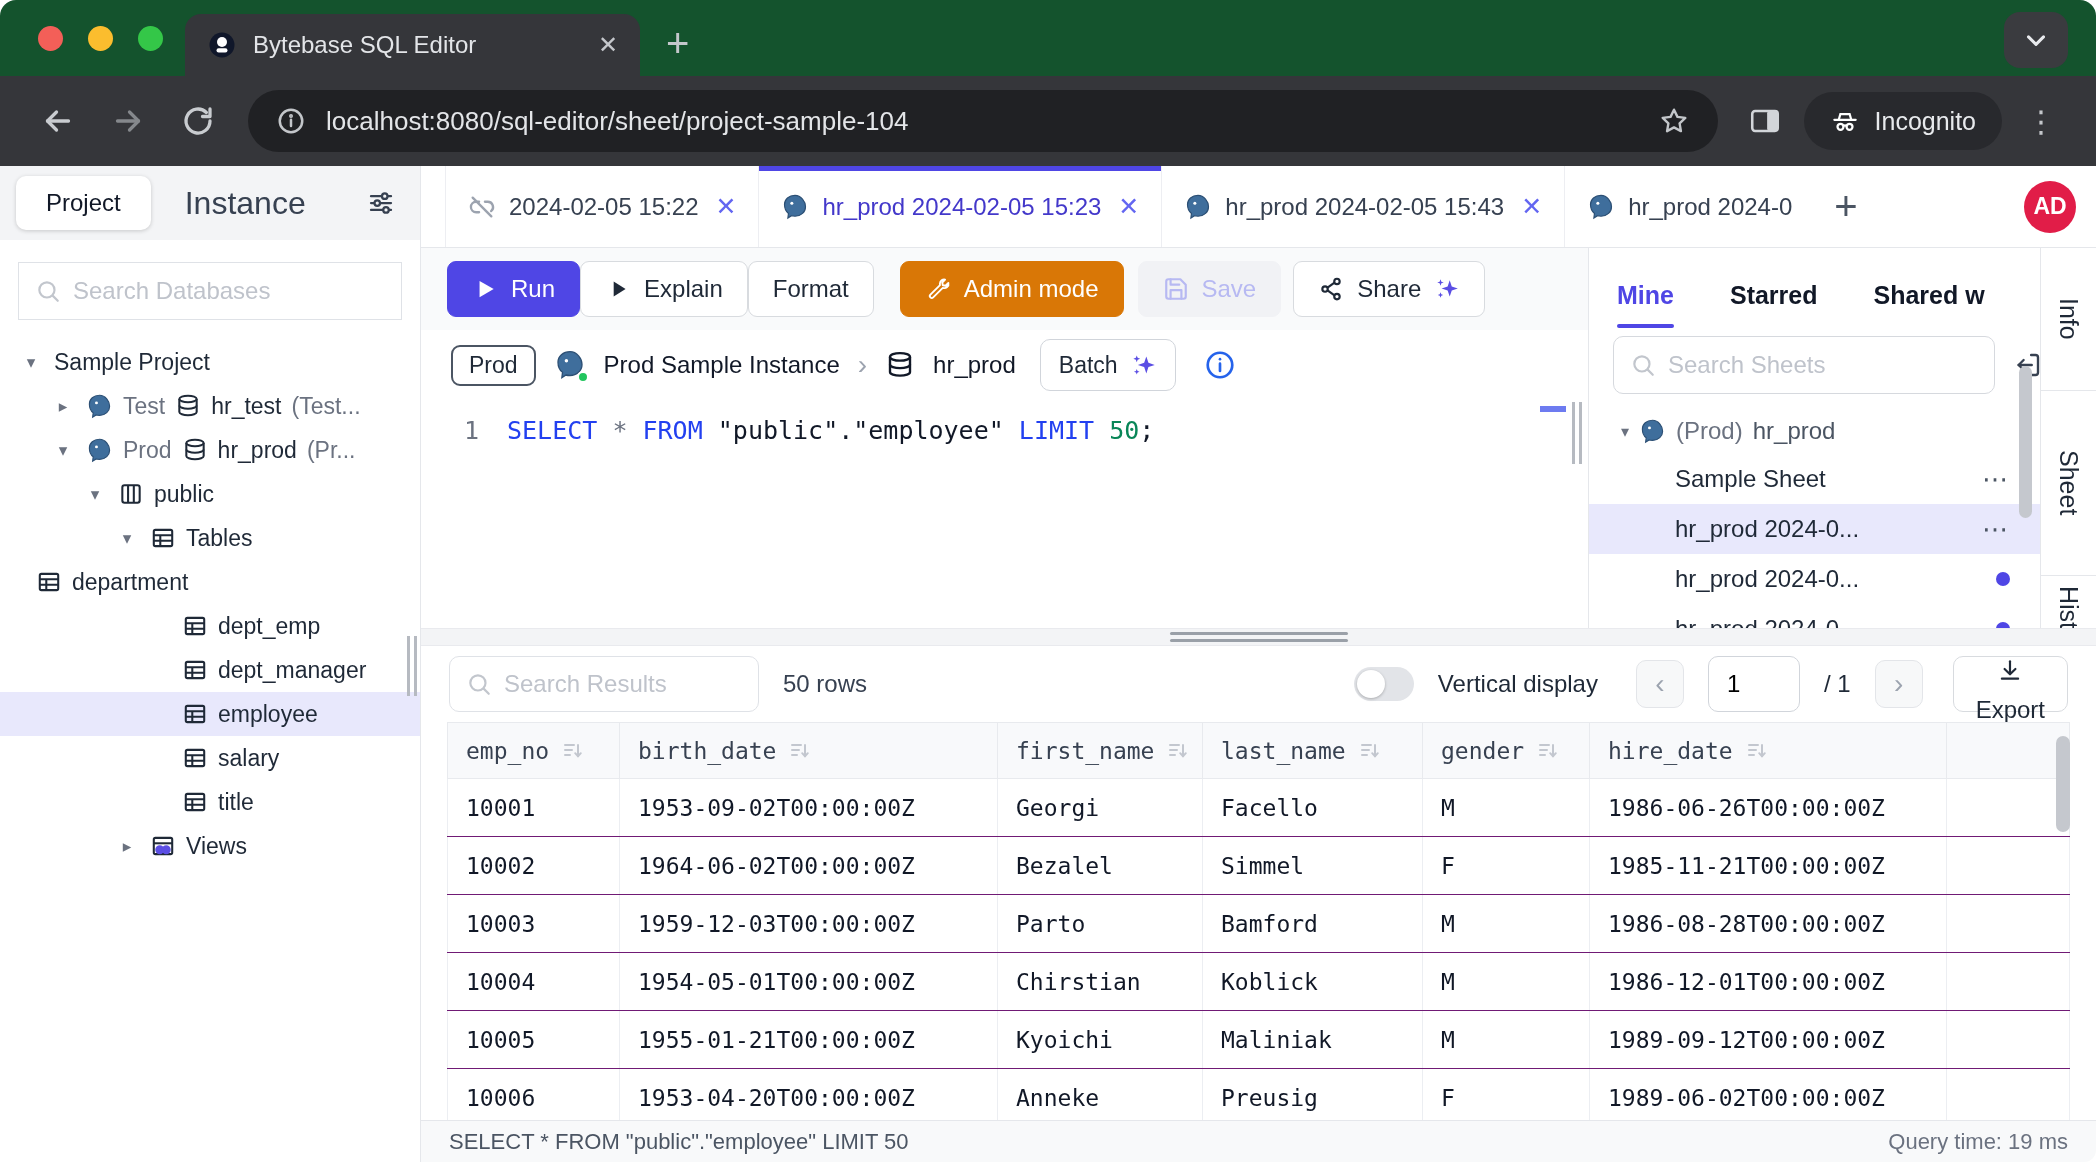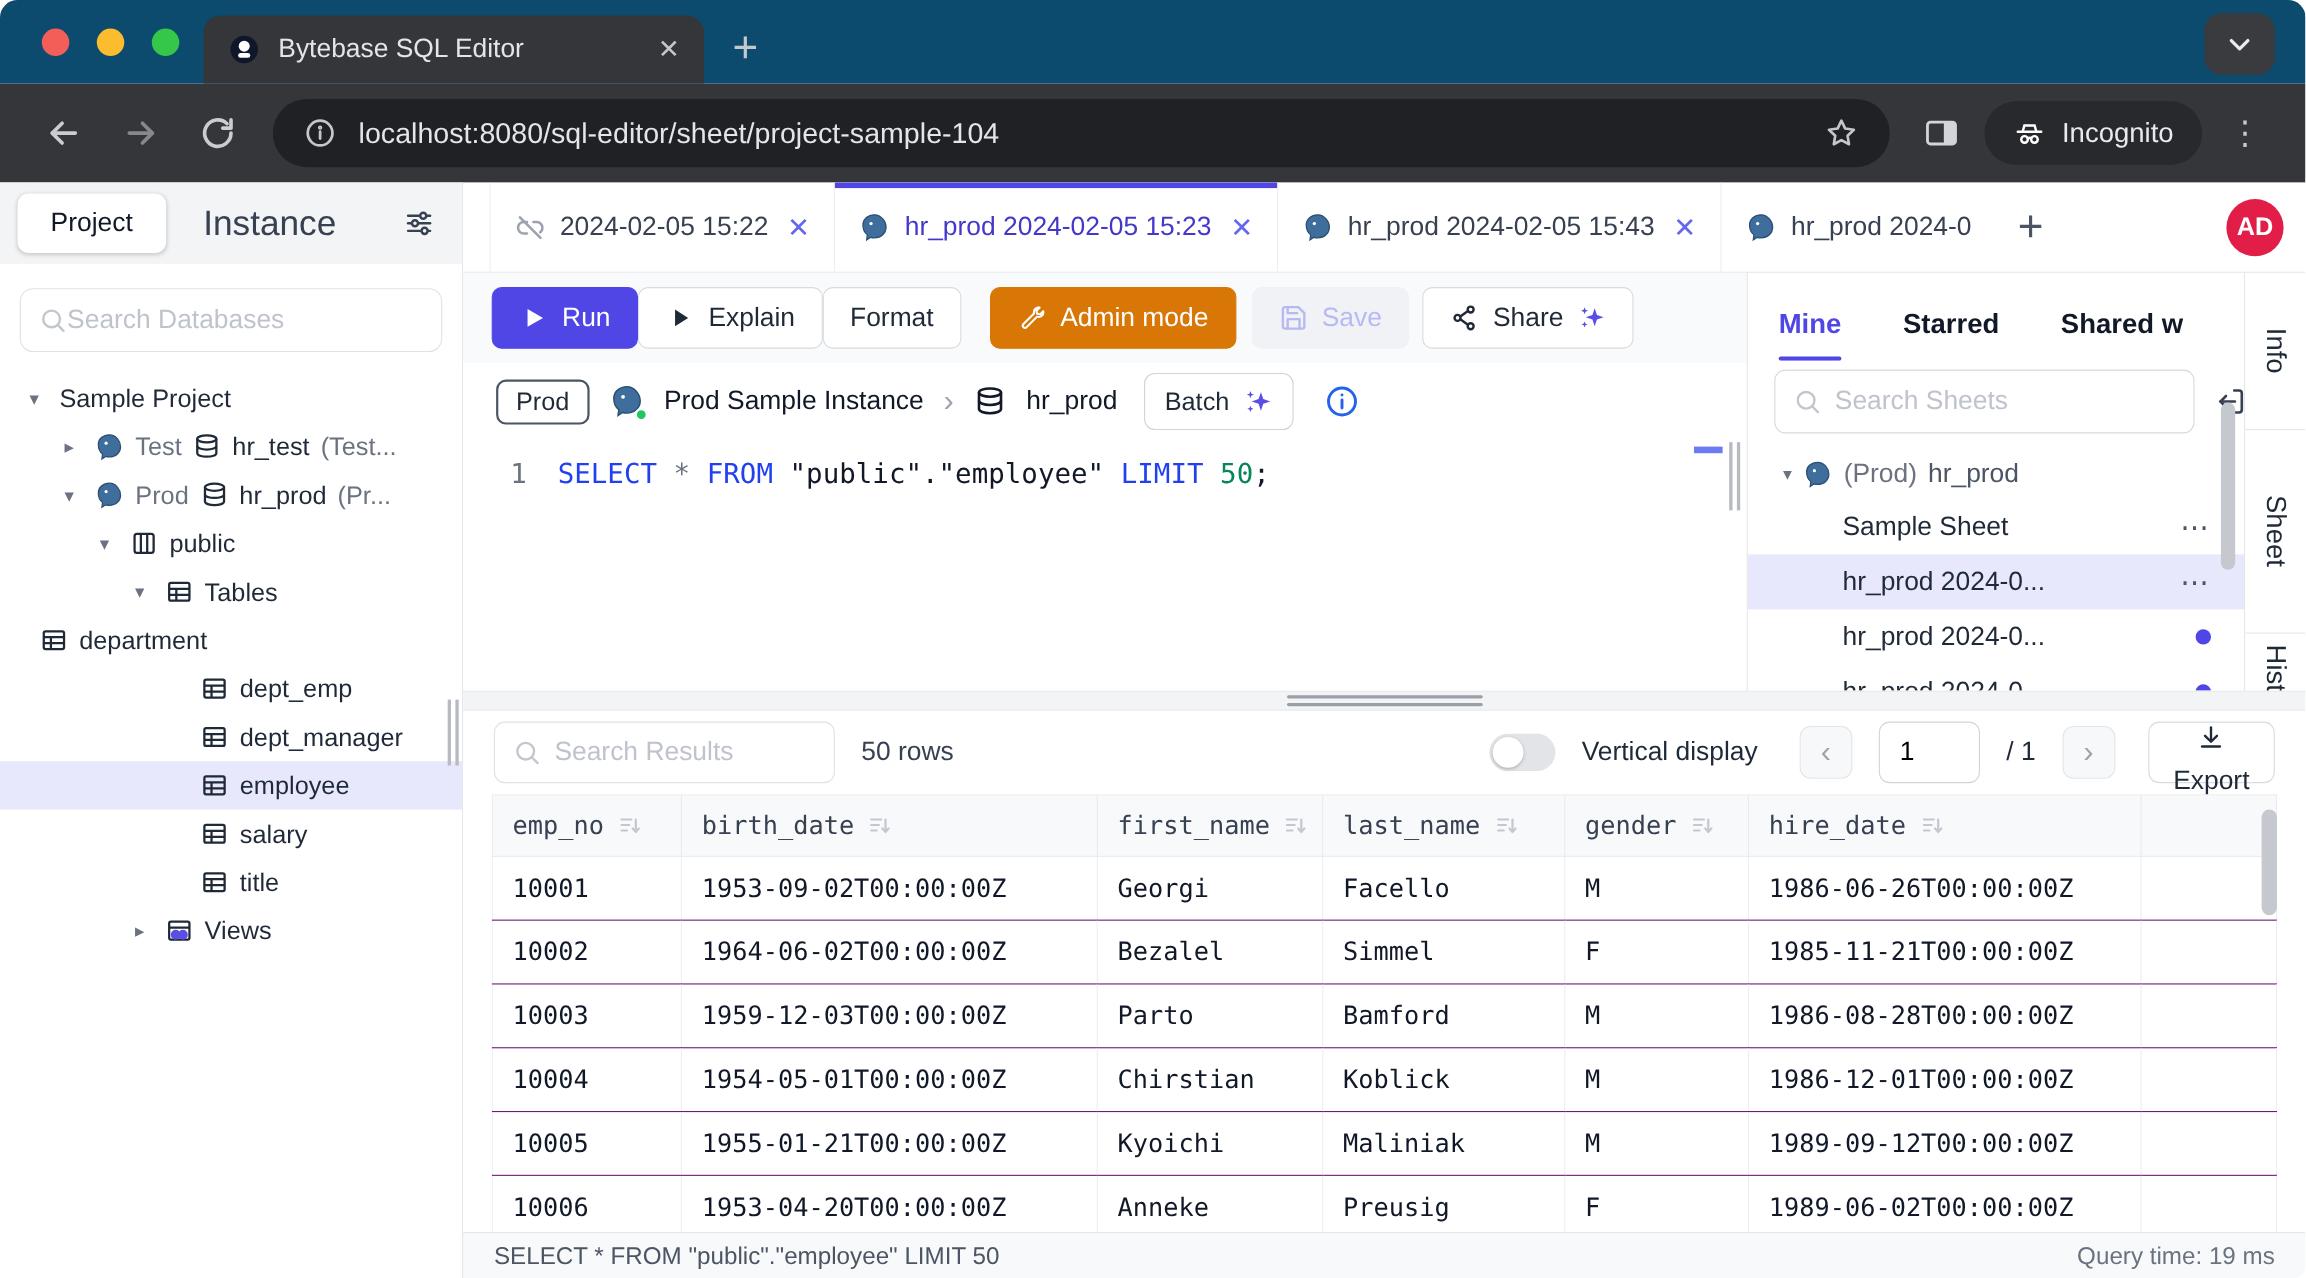--- a/index.html
+++ b/index.html
@@ -4,21 +4,21 @@
 <style>
   * { margin:0; padding:0; box-sizing:border-box; }
   html,body { background:#fff; }
   body { font-family:"Liberation Sans", sans-serif; width:2096px; height:1162px; overflow:hidden; }
   .icn { display:inline-flex; align-items:center; justify-content:center; flex:none; }
   .icn svg { width:1em; height:1em; display:block; }
 
   .window { width:2096px; height:1162px; border-radius:16px 16px 12px 12px; overflow:hidden; display:flex; flex-direction:column; background:#fff; }
 
   
-  .tabstrip { height:76px; background:#0c4a6e; display:flex; align-items:flex-end; flex:none; position:relative; }
+  .tabstrip { height:76px; background:#14532d; display:flex; align-items:flex-end; flex:none; position:relative; }
   .lights { display:flex; gap:25px; align-items:center; position:absolute; left:38px; top:26px; }
   .light { width:25px; height:25px; border-radius:50%; }
   .light.r{background:#f35f58;} .light.y{background:#fbbd2e;} .light.g{background:#34c748;}
   .browser-tab { margin-left:185px; height:62px; width:455px; background:#35363a; border-radius:16px 16px 0 0; display:flex; align-items:center; gap:16px; padding:0 22px; color:#e3e5e8; font-size:24px; }
   .btab-title { flex:1; white-space:nowrap; overflow:hidden; }
   .btab-close { color:#c4c7cb; font-size:24px; }
   .newtab { color:#c4c7cb; font-size:40px; font-weight:300; margin:0 0 10px 26px; }
   .win-chevron { position:absolute; right:28px; top:12px; width:64px; height:56px; border-radius:16px; background:#3a3b3f; color:#e8eaed; display:flex; align-items:center; justify-content:center; font-size:30px; }
 
   .browser-toolbar { height:90px; background:#35363a; display:flex; align-items:center; gap:14px; padding:0 30px; flex:none; }
@@ -33,21 +33,21 @@
 
   
   .app { flex:1; display:flex; min-height:0; background:#fff; }
 
   
   .sidebar { width:421px; flex:none; border-right:1px solid #e5e7eb; display:flex; flex-direction:column; position:relative; }
   .side-tabs { height:74px; background:#f3f4f6; display:flex; align-items:center; padding:0 16px; gap:6px; flex:none; }
   .chip { background:#fff; border-radius:10px; box-shadow:0 1px 4px rgba(0,0,0,.18); padding:13px 30px; font-size:24px; color:#111827; }
   .side-tab { font-size:32px; color:#374151; padding:13px 28px; }
   .tune { margin-left:auto; color:#374151; font-size:30px; padding-right:8px; }
-  .search-box { margin:22px 18px 14px; height:58px; border:1px solid #dfe2e7; border-radius:12px; display:flex; align-items:center; padding:0 16px; flex:none; }
+  .search-box { margin:22px 18px 14px; height:58px; border:1px solid #dfe2e7; border-radius:0; display:flex; align-items:center; gap:12px; padding:0 16px; flex:none; }
   .search-box .icn { color:#c2c6cd; font-size:26px; }
   .search-box input { border:none; outline:none; flex:1; font-size:24px; font-family:inherit; color:#111827; background:transparent; }
   .search-box input::placeholder { color:#bfc3cb; }
   .tree { flex:1; overflow:hidden; padding-top:6px; }
   .tree-row { height:44px; display:flex; align-items:center; gap:10px; font-size:23px; color:#1f2937; white-space:nowrap; overflow:hidden; }
   .tree-row.sel { background:#e8e8fc; }
   .tree-row .caret { width:26px; color:#6b7280; font-size:17px; text-align:center; flex:none; }
   .tree-row .spacer { width:26px; flex:none; }
   .tree-row .icn { font-size:27px; color:#1f2937; }
   .tree-dim { color:#6b7280; }

